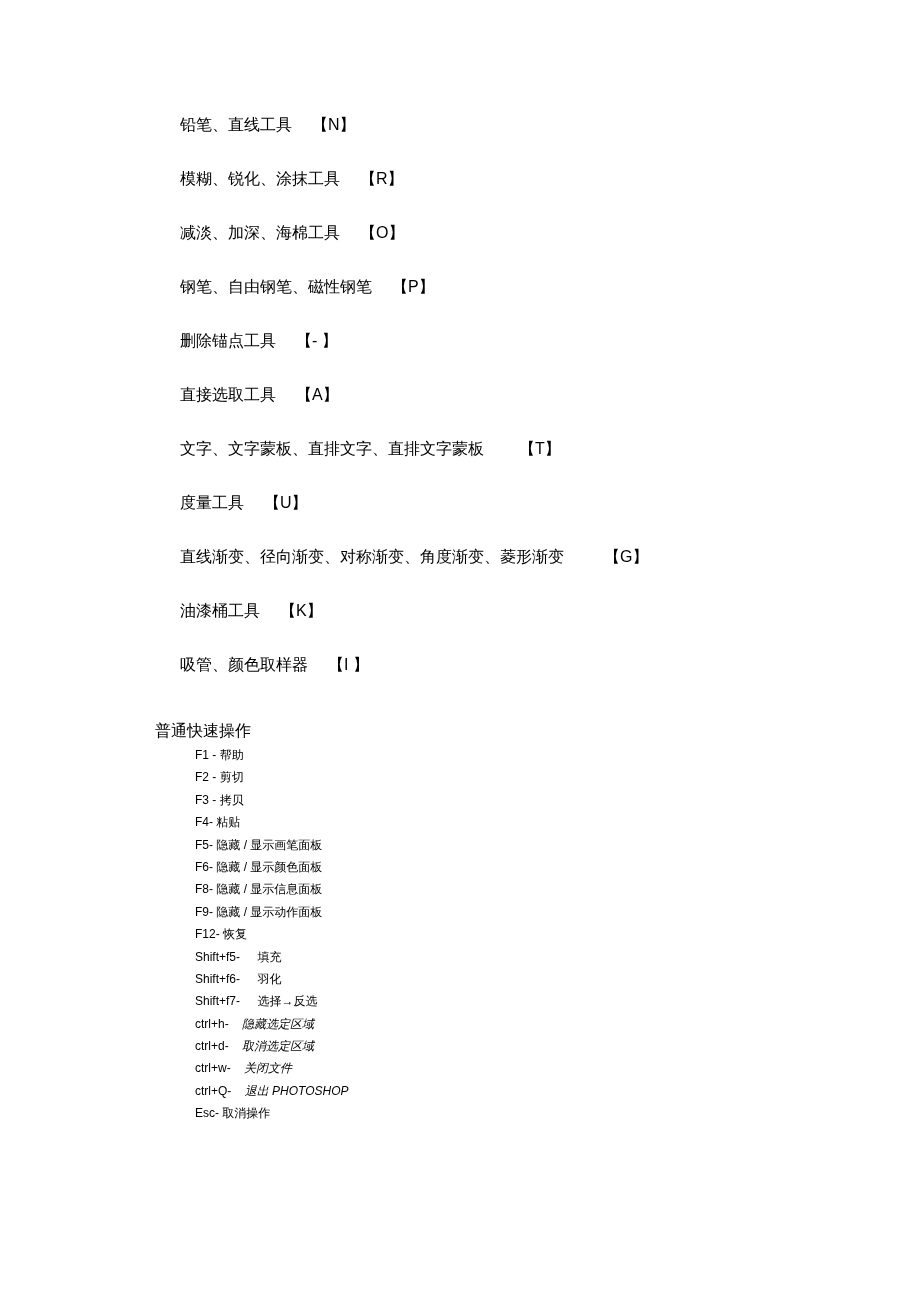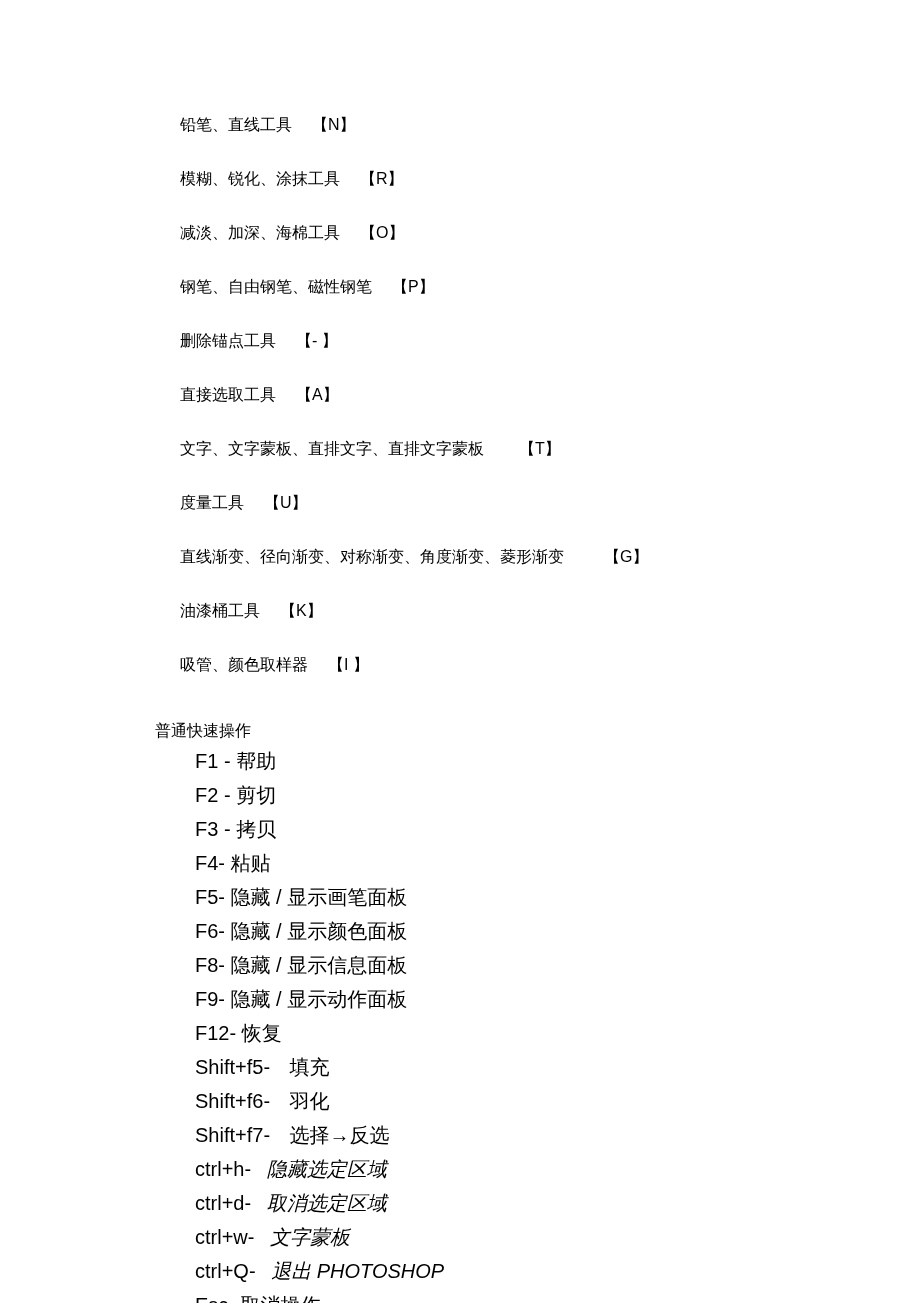--- a/index.html
+++ b/index.html
@@ -38,21 +38,21 @@
       margin-top: 45px;
       margin-bottom: 5px;
       font-size: 16px;
     }
     .quick-ops {
       padding-left: 195px;
     }
     .quick-op-row {
       margin-bottom: 5px;
       line-height: 1.45;
-      font-size: 20px;
+      font-size: 12px;
     }
     .key-arial {
       font-family: Arial, sans-serif;
     }
     .gap-small {
       margin-left: 10px;
       font-style: italic;
     }
     .gap-med {
       margin-left: 14px;
@@ -162,21 +162,21 @@
   <div class="quick-op-row">
     <span class="key-arial">ctrl+h-</span>
     <span class="gap-small">隐藏选定区域</span>
   </div>
   <div class="quick-op-row">
     <span class="key-arial">ctrl+d-</span>
     <span class="gap-small">取消选定区域</span>
   </div>
   <div class="quick-op-row">
     <span class="key-arial">ctrl+w-</span>
-    <span class="gap-small">文字蒙板</span>
+    <span class="gap-small">关闭文件</span>
   </div>
   <div class="quick-op-row">
     <span class="key-arial">ctrl+Q-</span>
     <span class="gap-small">退出 PHOTOSHOP</span>
   </div>
   <div class="quick-op-row">
     <span class="key-arial">Esc-</span>
     <span>取消操作</span>
   </div>
 </div>

